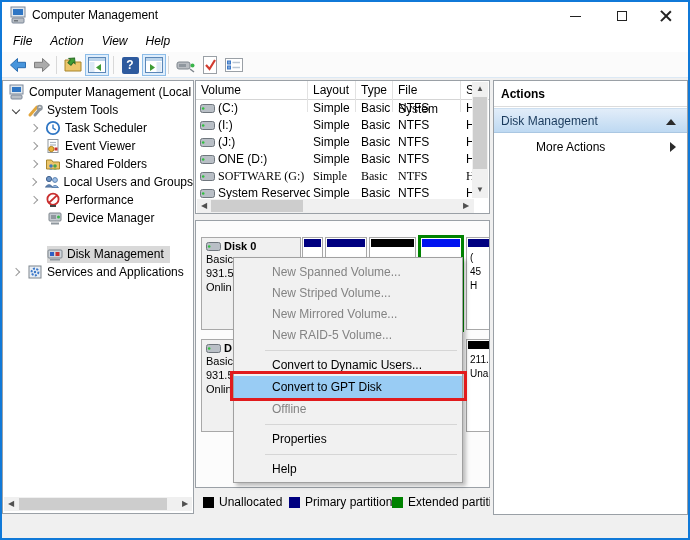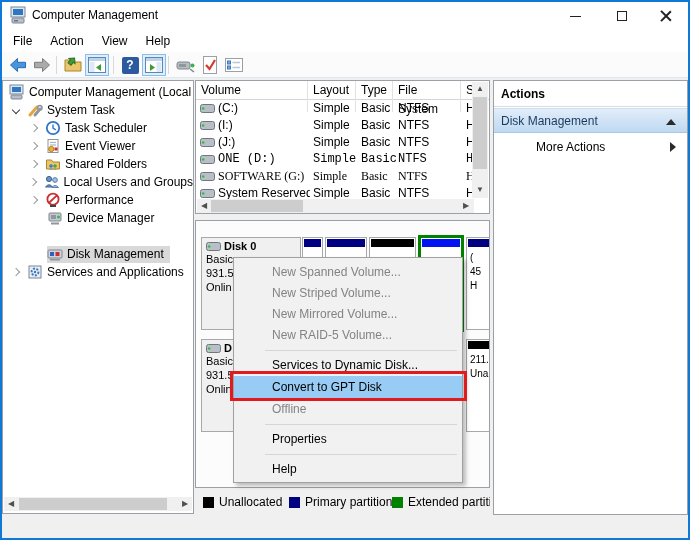--- a/index.html
+++ b/index.html
@@ -15,21 +15,21 @@
   .winbtn { position:absolute; top:2px; width:45px; height:28px; display:flex; align-items:center; justify-content:center; }
   .btn-min { right:92px; } .btn-max { right:46px; } .btn-close { right:2px; }
   .glyph-min { width:11px; height:0; border-top:1px solid #222; }
   .glyph-max { width:10px; height:10px; border:1px solid #222; }
   .glyph-close { position:relative; width:12px; height:12px; }
   .glyph-close::before, .glyph-close::after { content:""; position:absolute; left:5px; top:-1px; width:1.5px; height:14px; background:#222; }
   .glyph-close::before { transform:rotate(45deg); } .glyph-close::after { transform:rotate(-45deg); }
 
   
   .menubar { position:absolute; left:0; top:30px; width:690px; height:22px; background:#fff; display:flex; align-items:center; padding-left:4px; }
-  .menu-item { padding:3px 9px; font-size:12px; }
+  .menu-item { padding:3px 9px; font-size:12px;font-style:italic; }
 
   
   .toolbar { position:absolute; left:0; top:52px; width:690px; height:26px; background:#fbfbfb; border-bottom:1px solid #dce9f5; }
   .tbi { position:absolute; top:2px; width:24px; height:22px; display:flex; align-items:center; justify-content:center; }
   .tb-hl { border:1px solid #8cbce8; background:#dfeefc; }
   .tb-sep { position:absolute; top:4px; width:1px; height:18px; background:#d9d9d9; }
   .help-box { width:17px; height:17px; background:#2d5a9e; color:#fff; font-weight:bold; font-size:12px;
               display:flex; align-items:center; justify-content:center; border-radius:2px; }
 
   
@@ -210,21 +210,21 @@
       <span style="width:10px;"></span>
         <span class="chev exp"></span>
         <span style="width:8px;"></span>
       <span class="ticon">
         <svg width="16" height="16" viewBox="0 0 16 16">
           <line x1="3" y1="13" x2="10" y2="5" stroke="#e3a63c" stroke-width="3" stroke-linecap="round"></line>
           <line x1="8" y1="13" x2="13" y2="7" stroke="#8f979e" stroke-width="3" stroke-linecap="round"></line>
           <circle cx="12.8" cy="5.8" r="2.2" fill="none" stroke="#8f979e" stroke-width="1.6"></circle>
         </svg>
       </span>
-      <span class="tlabel">System Task</span>
+      <span class="tlabel">System Tools</span>
     </div>
 
     <div class="trow" style="top:38px;">
       <span style="width:28px;"></span>
         <span class="chev col"></span>
         <span style="width:8px;"></span>
       <span class="ticon">
         <svg width="16" height="16" viewBox="0 0 16 16">
           <circle cx="8" cy="8" r="6.2" fill="#fff" stroke="#2f76c4" stroke-width="1.8"></circle>
           <path d="M8 4.5 V8 L10.8 9.8" fill="none" stroke="#2f76c4" stroke-width="1.4"></path>
@@ -385,21 +385,21 @@
             <rect x="0.5" y="0.5" width="14" height="8" rx="2" fill="#b9bfc6" stroke="#6f767d"></rect>
             <circle cx="3.2" cy="4.5" r="1.3" fill="#2fbf3f"></circle>
           </svg>
         </span>
       <span class="vl-cell" style="left:22px; width:90px;">(J:)</span>
       <span class="vl-cell" style="left:117px; width:45px;">Simple</span>
       <span class="vl-cell" style="left:165px; width:35px;">Basic</span>
       <span class="vl-cell" style="left:202px; width:60px;">NTFS</span>
       <span class="vl-cell" style="left:270px; width:10px;">H</span>
     </div>
-    <div class="vl-row" style="top:70px;font-family:Liberation Mono, monospace;">
+    <div class="vl-row" style="top:70px;">
       <span class="vol-ic">
           <svg width="15" height="9" viewBox="0 0 15 9">
             <rect x="0.5" y="0.5" width="14" height="8" rx="2" fill="#b9bfc6" stroke="#6f767d"></rect>
             <circle cx="3.2" cy="4.5" r="1.3" fill="#2fbf3f"></circle>
           </svg>
         </span>
       <span class="vl-cell" style="left:22px; width:90px;">ONE (D:)</span>
       <span class="vl-cell" style="left:117px; width:45px;">Simple</span>
       <span class="vl-cell" style="left:165px; width:35px;">Basic</span>
       <span class="vl-cell" style="left:202px; width:60px;">NTFS</span>
@@ -528,21 +528,21 @@
       <span class="tri-right"></span>
     </div>
   </div>
 
   <div class="ctx-menu">
     <div class="cm-item dis">New Spanned Volume...</div>
     <div class="cm-item dis">New Striped Volume...</div>
     <div class="cm-item dis">New Mirrored Volume...</div>
     <div class="cm-item dis">New RAID-5 Volume...</div>
     <div class="cm-sep"></div>
-    <div class="cm-item">Services to Dynamic Disk...</div>
+    <div class="cm-item">Convert to Dynamic Users...</div>
     <div class="cm-item hi" style="background-color: rgb(153, 204, 244);">Convert to GPT Disk</div>
     <div class="cm-item dis">Offline</div>
     <div class="cm-sep"></div>
     <div class="cm-item">Properties</div>
     <div class="cm-sep"></div>
     <div class="cm-item">Help</div>
   </div>
 
   <div class="red-box" style="border-color: rgb(225, 27, 29);"></div>
 </div>

